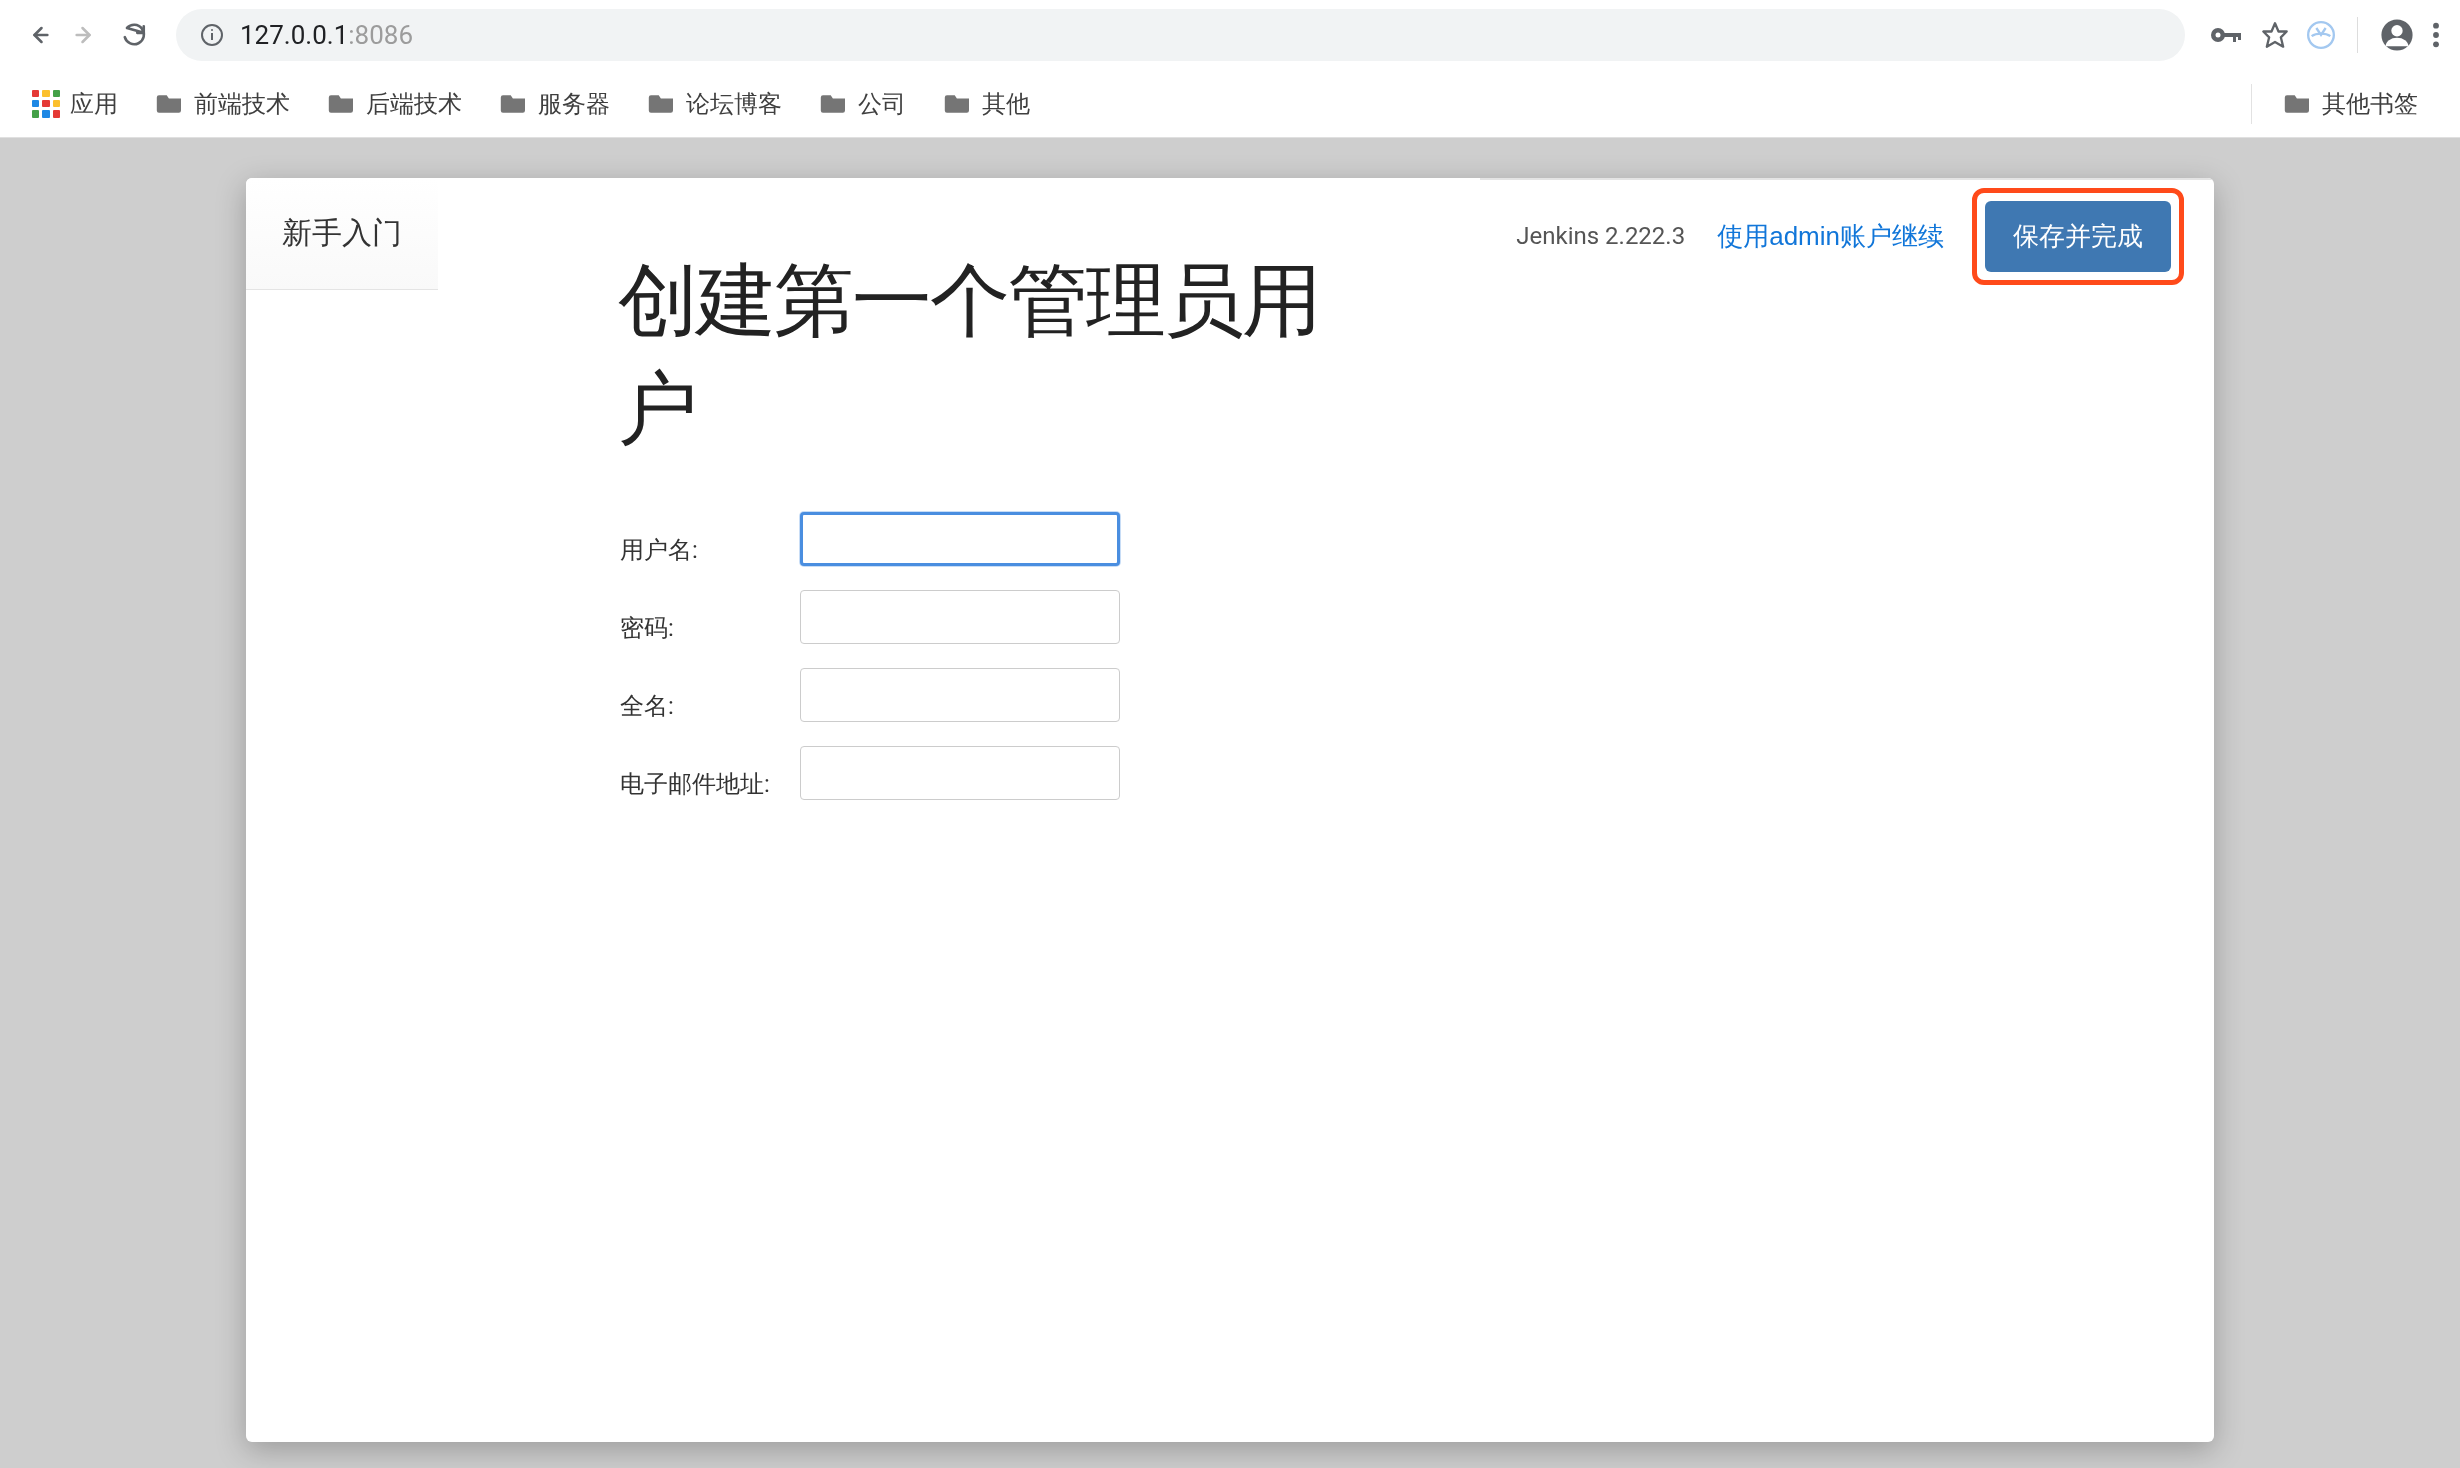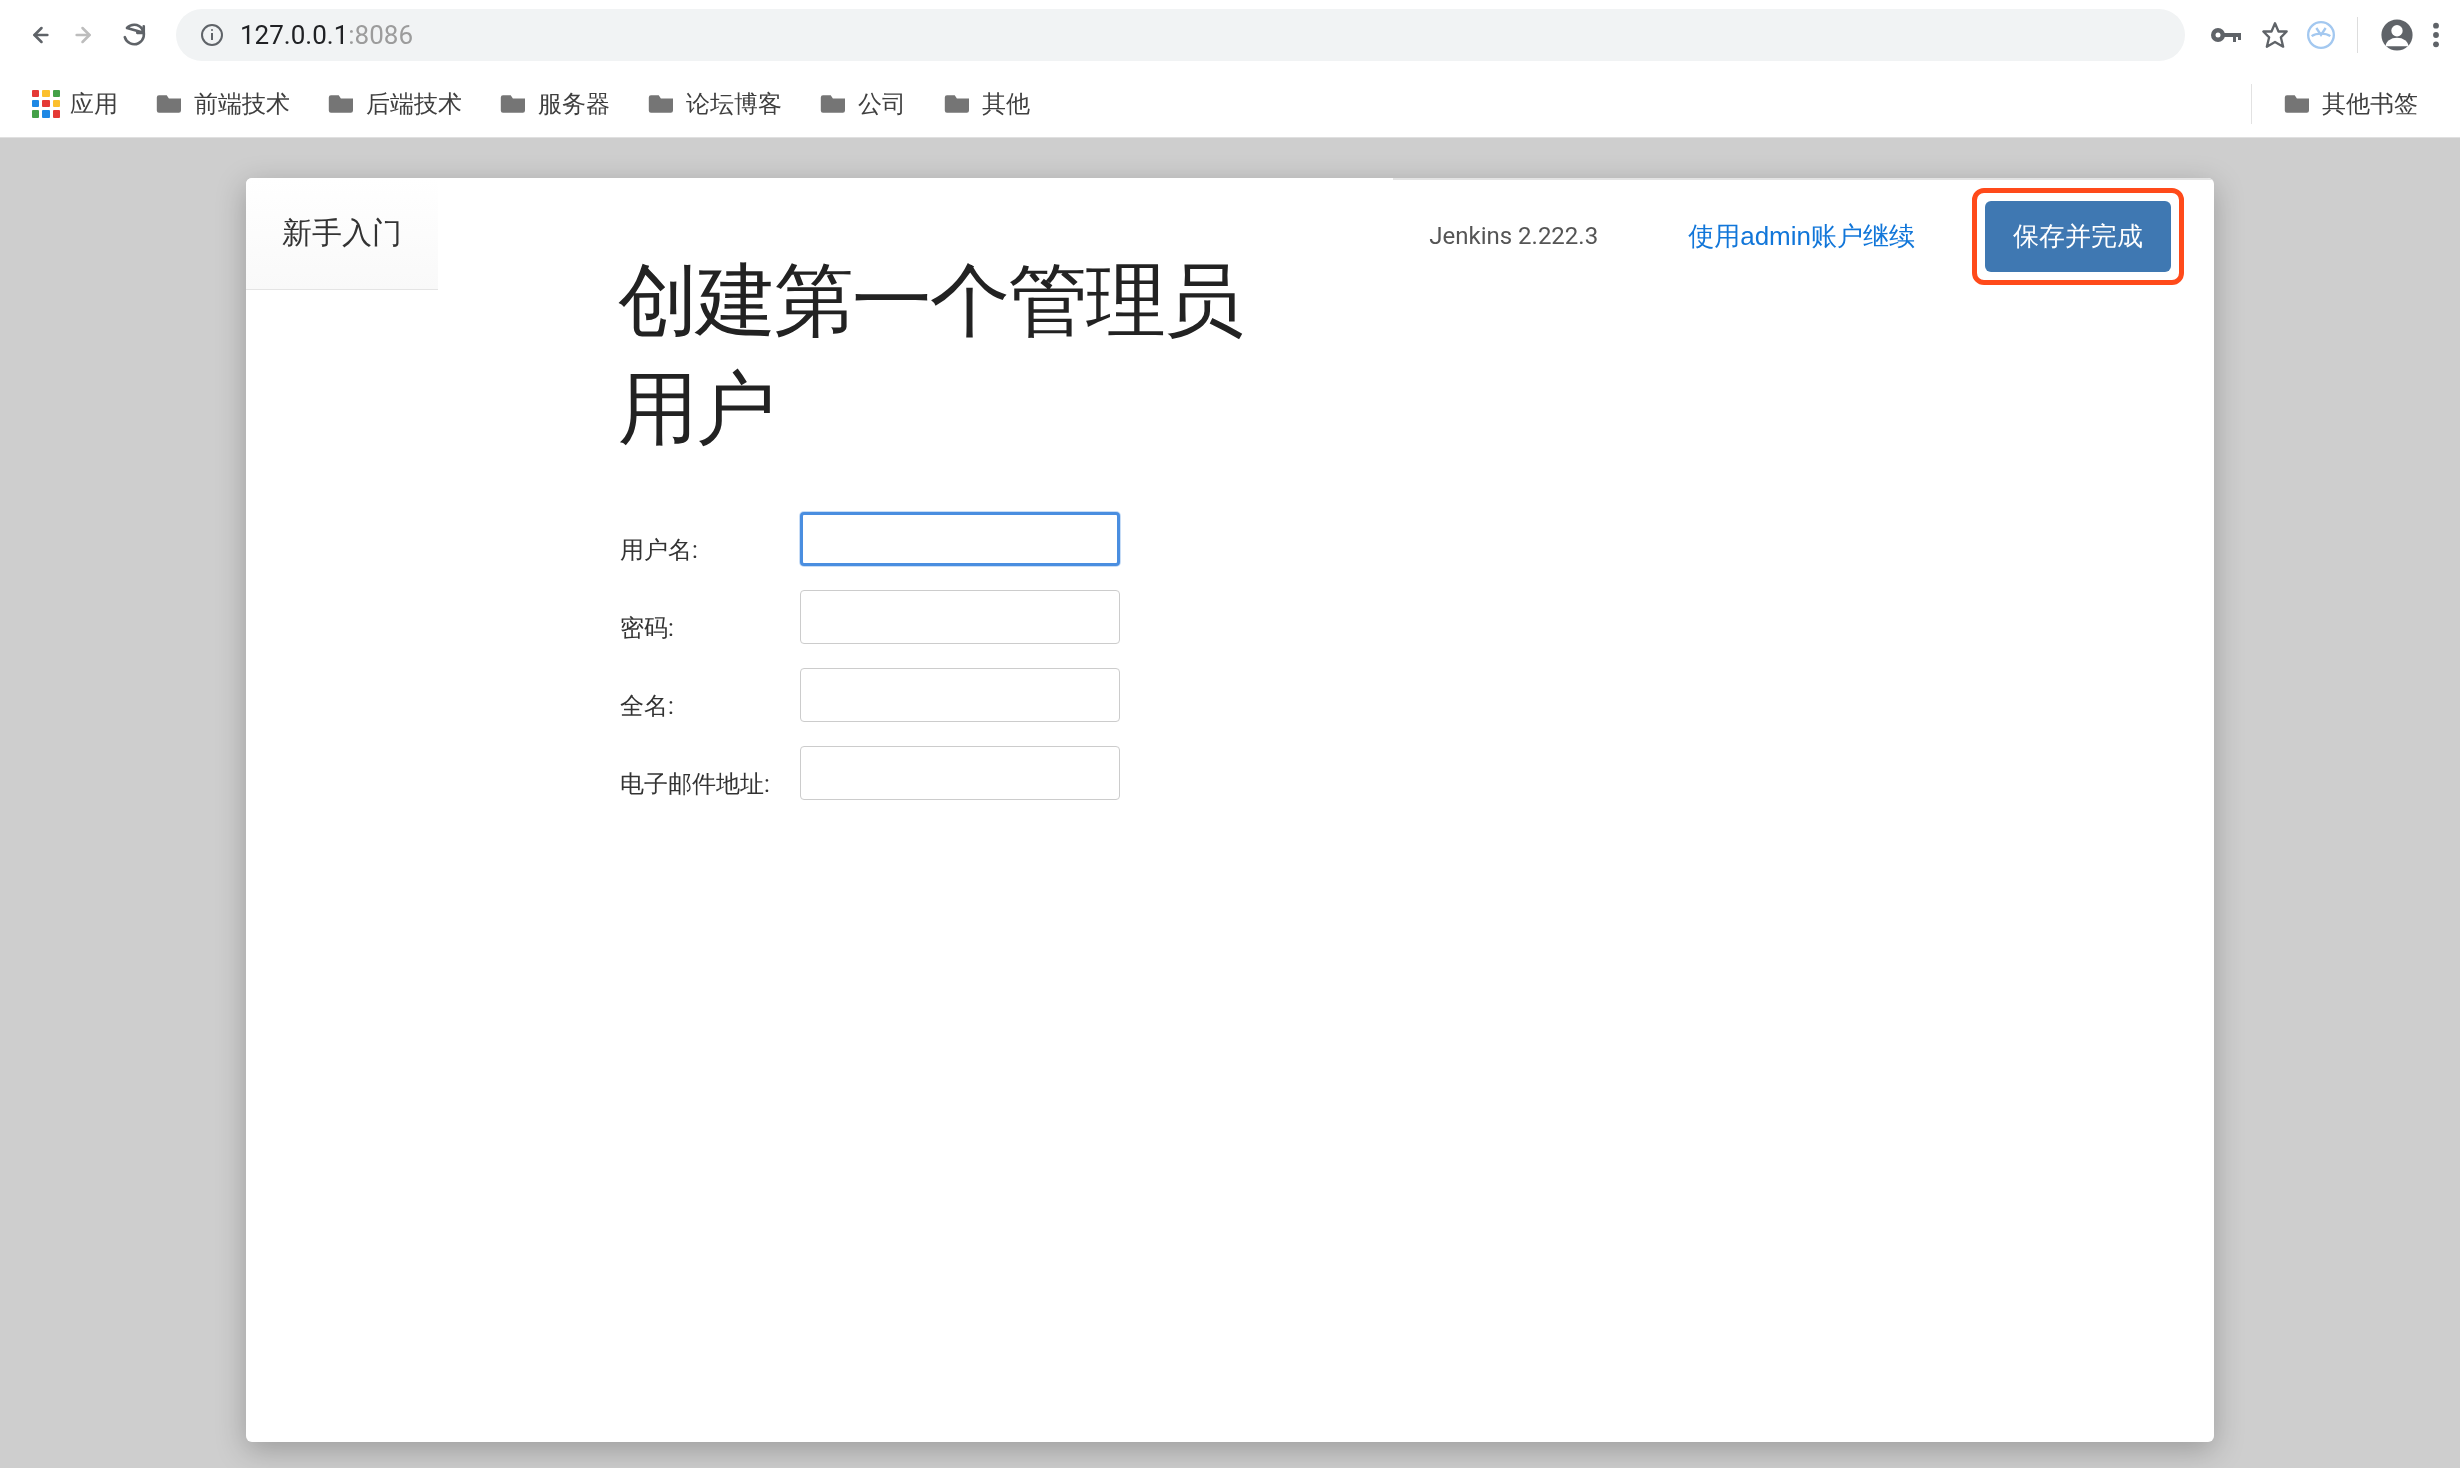--- a/index.html
+++ b/index.html
@@ -168,21 +168,21 @@
       border: 3px solid #4a8ee0;
       box-shadow: 0 0 0 1px rgba(74,142,224,0.3);
     }
 
     .modal-footer {
       height: 114px;
       border-top: 2px solid #e4e4e4;
       display: flex;
       align-items: center;
       padding: 0 30px 0 36px;
-      gap: 33px;
+      gap: 4px;
     }
     .footer-version {
       font-size: 24px;
       color: #555;
     }
     .footer-spacer { flex: 1; }
     .btn-link {
       font-size: 26px;
       color: #1176d9;
       background: transparent;

